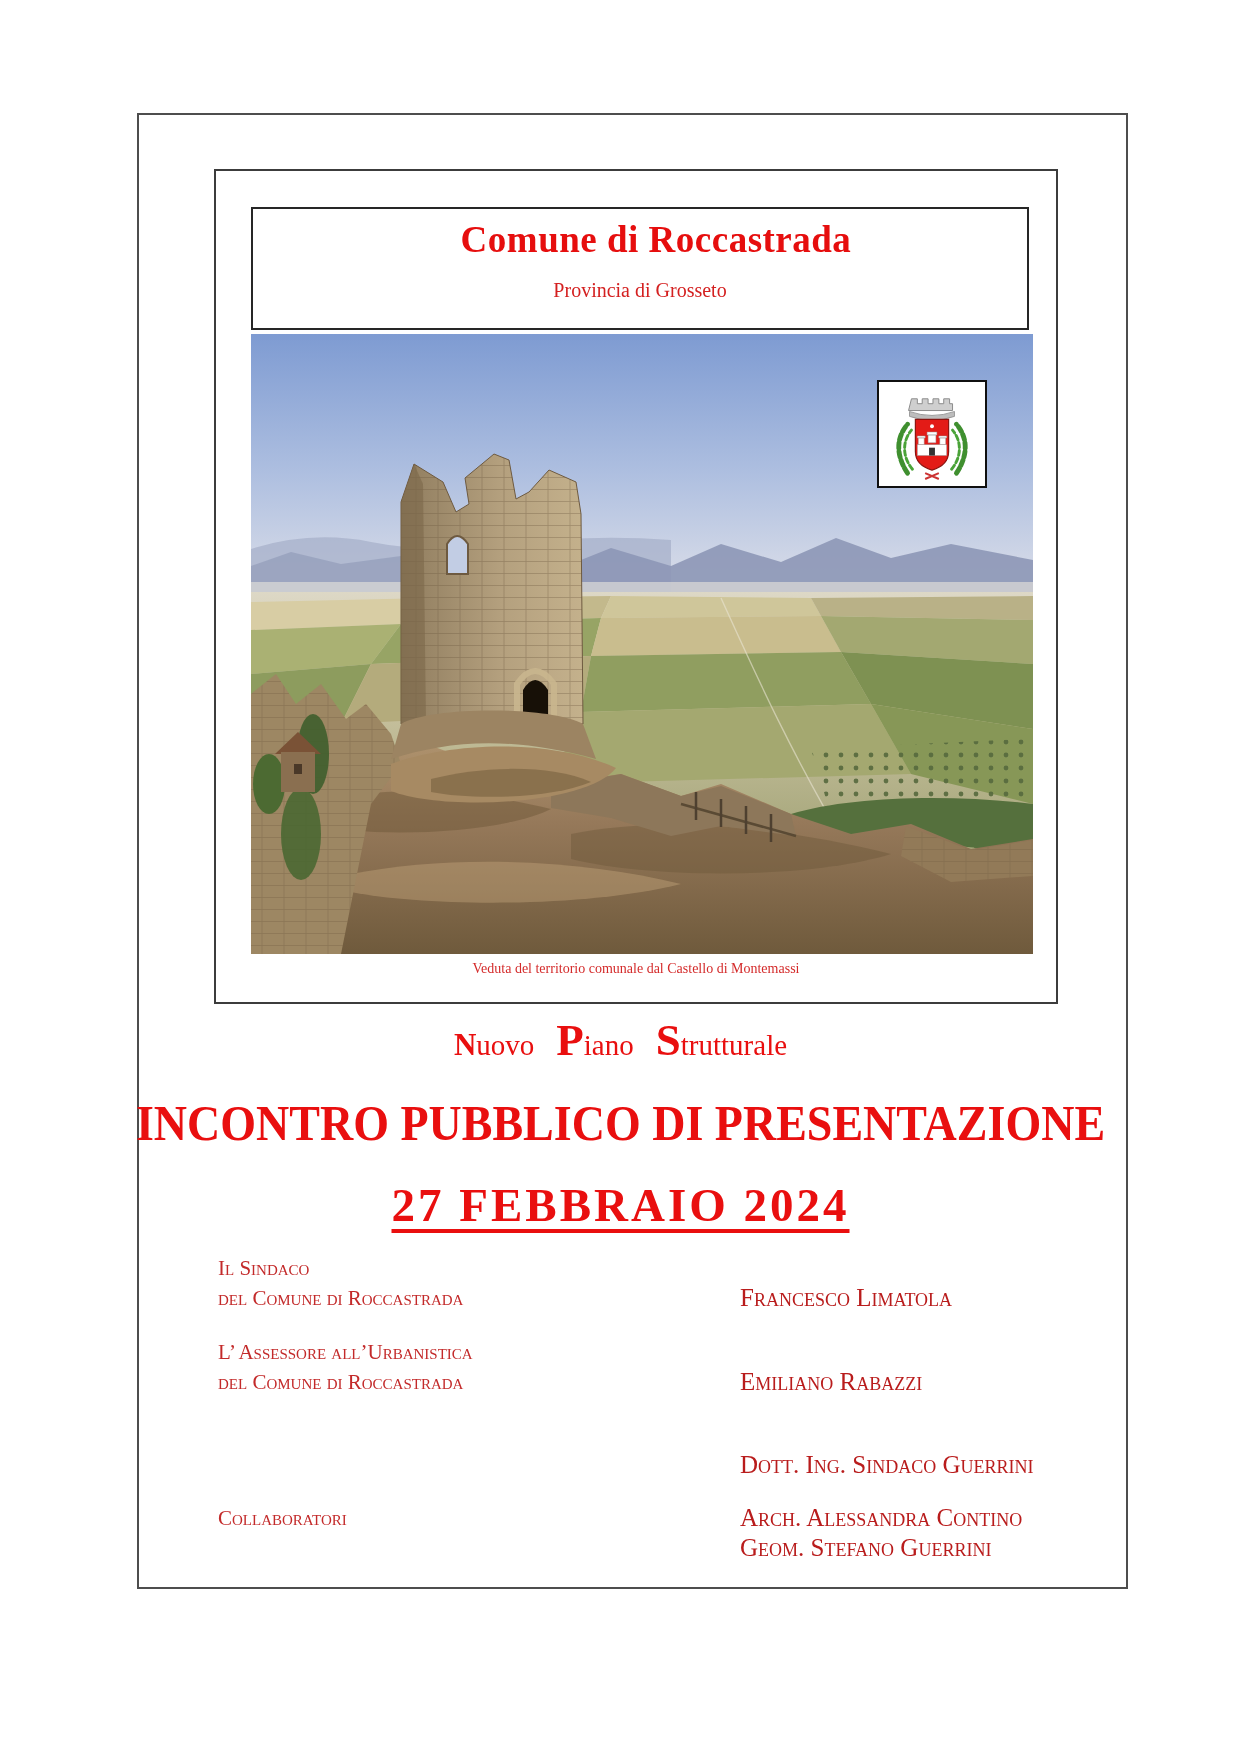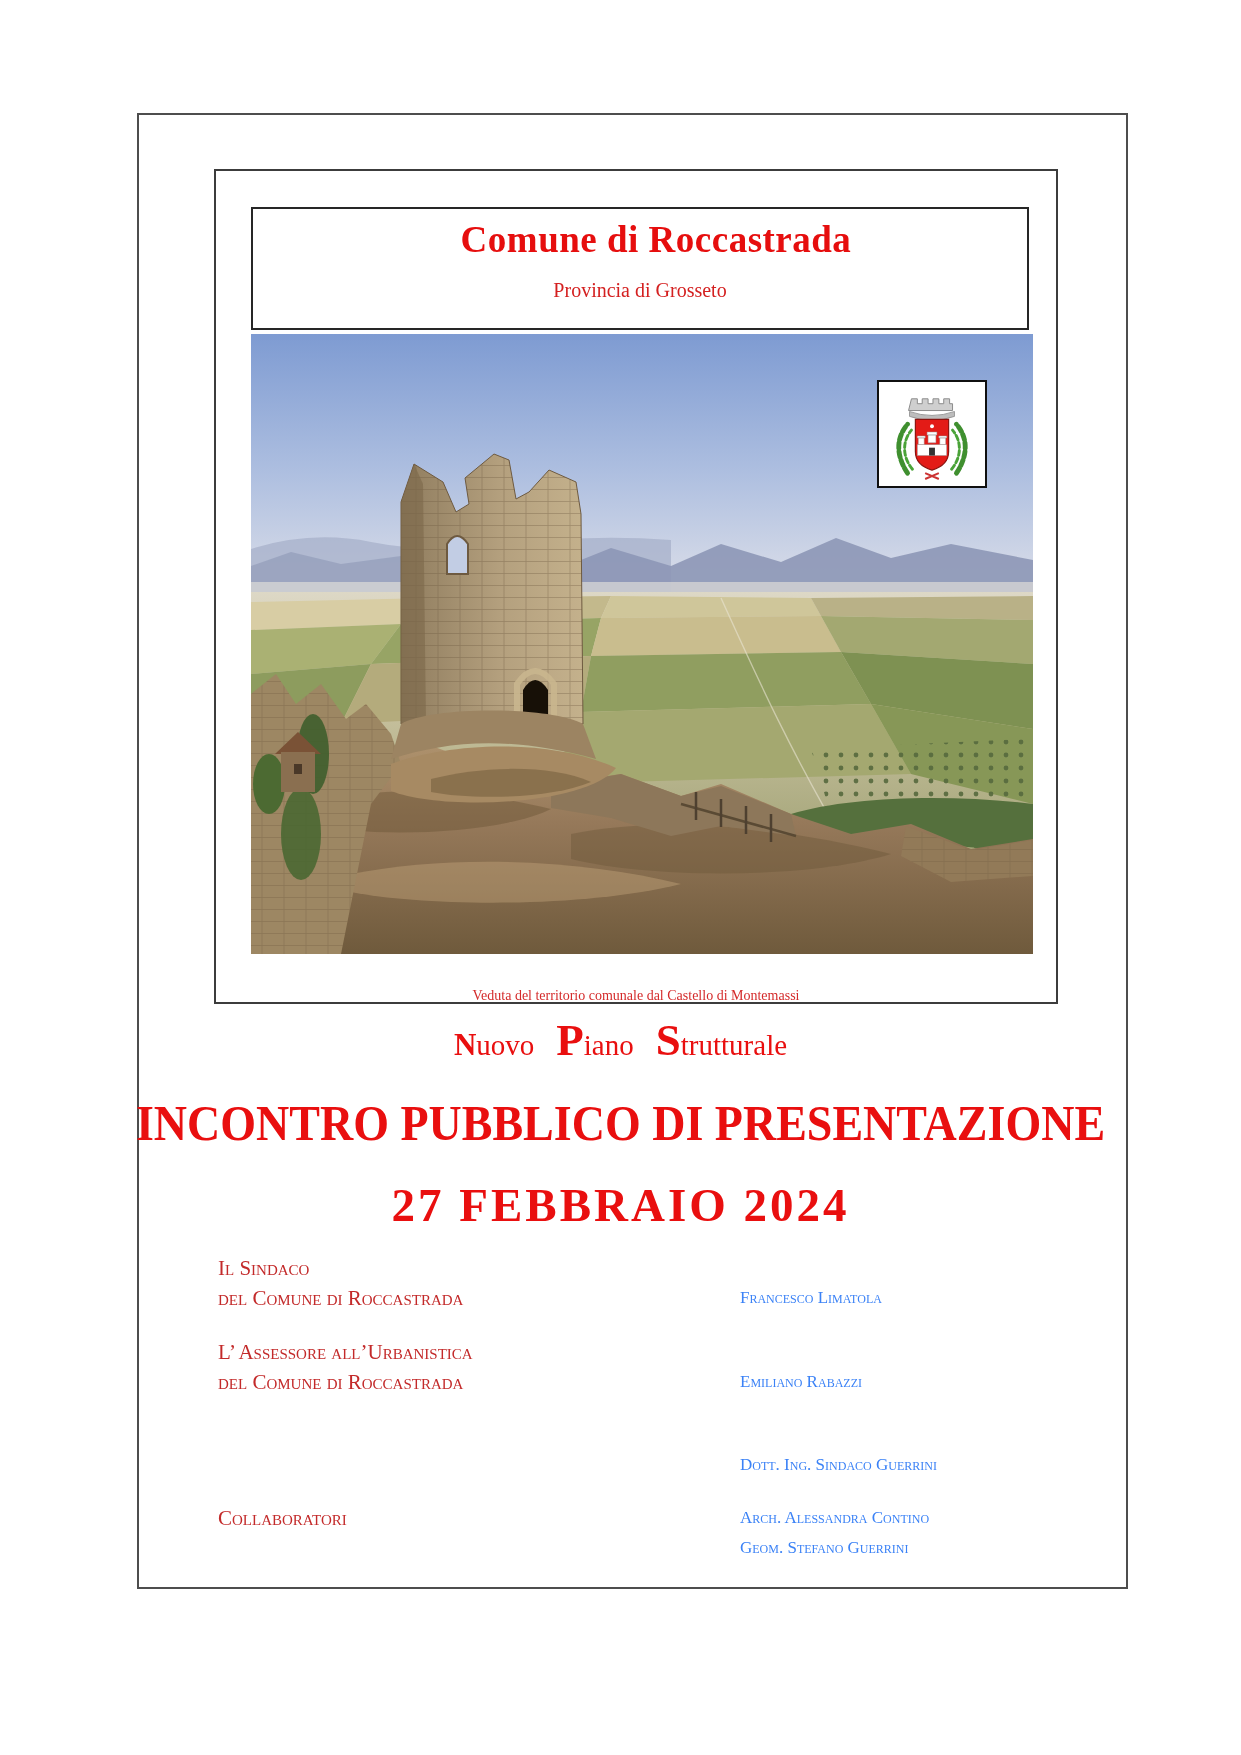--- a/index.html
+++ b/index.html
@@ -10,36 +10,36 @@
   .inner-frame{position:absolute;left:214px;top:169px;width:844px;height:835px;
         border:2px solid #3c3c3c;box-sizing:border-box;background:#fff;}
   .header-box{position:absolute;left:251px;top:207px;width:778px;height:123px;
         border:2px solid #262626;box-sizing:border-box;background:#fff;text-align:center;}
   .header-title{margin-top:9px;font-size:37px;font-weight:bold;color:#e60e0e;letter-spacing:0.5px;margin-left:32px;}
   .header-subtitle{margin-top:18px;font-size:20px;color:#d42020;}
   .photo{position:absolute;left:251px;top:334px;width:782px;height:620px;overflow:hidden;background:#9db1d6;}
   .coat-box{position:absolute;left:877px;top:380px;width:110px;height:108px;background:#fff;
         border:2px solid #101010;box-sizing:border-box;display:flex;align-items:center;justify-content:center;}
   .caption{position:absolute;left:214px;top:961px;width:844px;text-align:center;
-        font-size:14px;color:#d42a2a;margin-top:27px;}
+        font-size:14px;color:#d42a2a;}
   .subject-line{position:absolute;left:0;top:1014px;width:1241px;text-align:center;color:#e90f0f;}
   .subject-line .word{margin:0 9px;}
   .subject-line .rest{font-size:29px;}
   .subject-line .ini-small{font-size:31px;font-weight:bold;}
   .subject-line .ini-big{font-size:45px;font-weight:bold;}
   .main-title{position:absolute;left:0;top:1094px;width:1241px;text-align:center;
         font-size:50px;font-weight:bold;color:#e90f0f;white-space:nowrap;
         transform:scaleX(0.92);transform-origin:50% 50%;}
   .date-title{position:absolute;left:0;top:1178px;width:1241px;text-align:center;
         font-size:47px;font-weight:bold;color:#e90f0f;letter-spacing:3px;}
-  .date-title span{text-decoration-thickness:4px;text-underline-offset:8px;}
+  .date-title span{text-decoration:underline;text-decoration-thickness:4px;text-underline-offset:8px;}
   .role-left{position:absolute;left:218px;width:500px;font-size:21px;line-height:30px;
         color:#c32a2a;font-variant:small-caps;}
-  .role-right{position:absolute;left:740px;width:420px;font-size:17px;line-height:30px;
-        color:#3b82f6;font-variant:small-caps;}
+  .role-right{position:absolute;left:740px;width:420px;font-size:25px;line-height:30px;
+        color:#b91c1c;font-variant:small-caps;}
 </style>
 </head>
 <body>
 
 <div class="page">
 
   <div class="outer-border"></div>
   <div class="inner-frame"></div>
 
   <div class="header-box">

